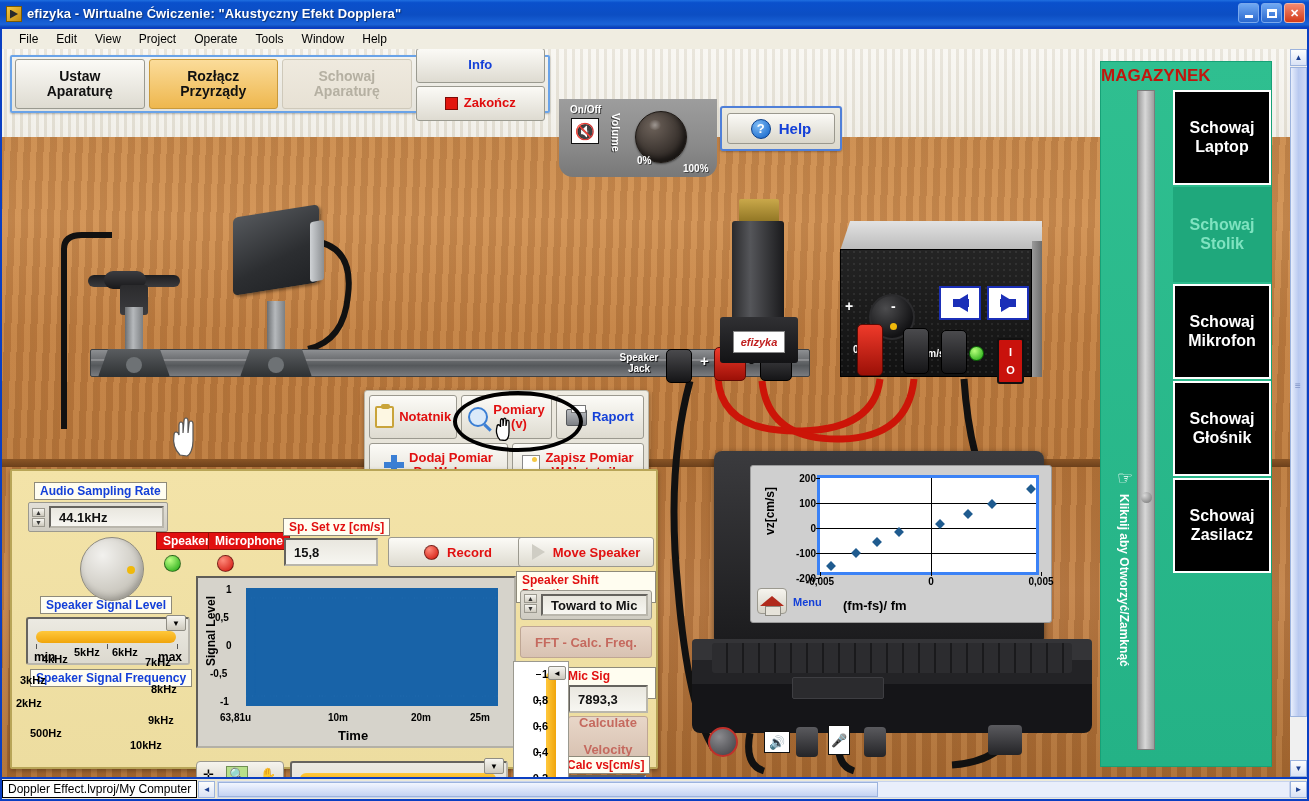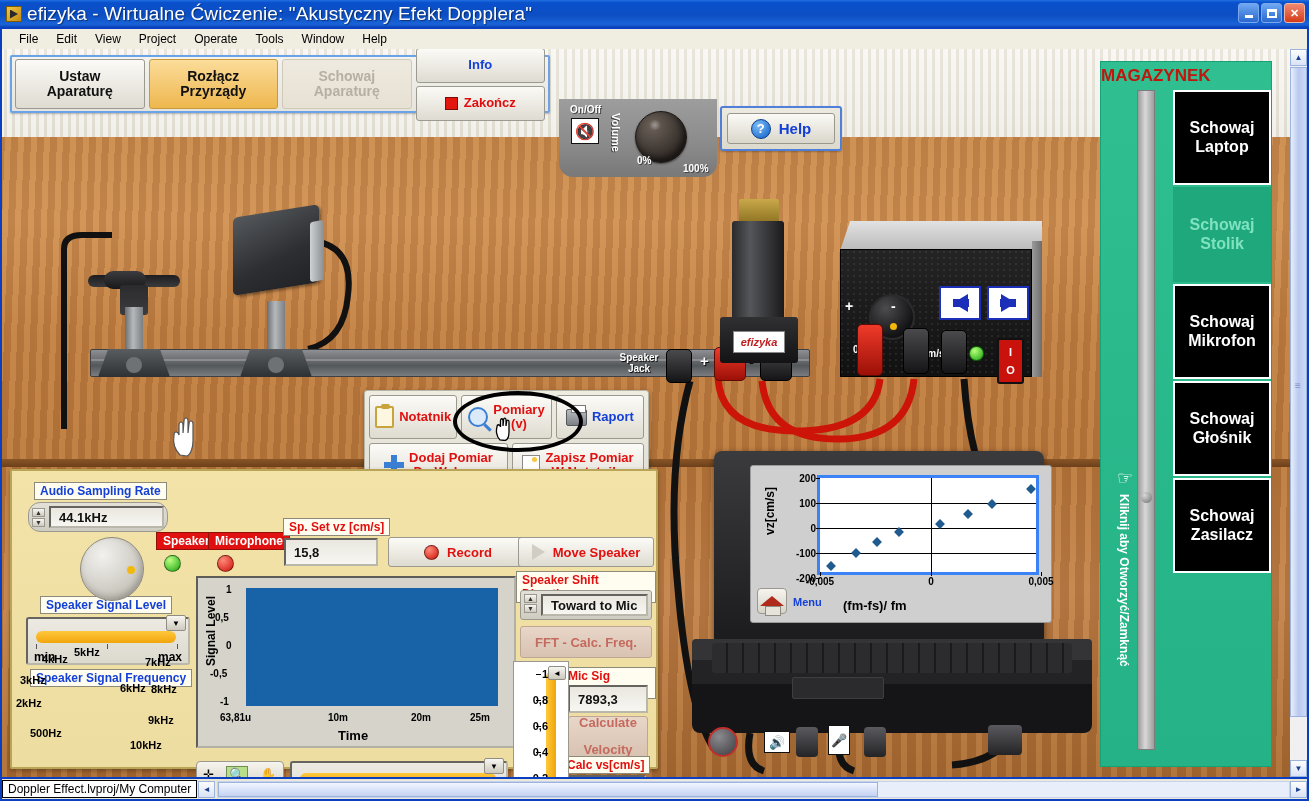--- a/index.html
+++ b/index.html
@@ -10,21 +10,21 @@
   #win { position:absolute; inset:0; background:#0a3fc2;
          background-image:linear-gradient(#0a52e8,#0a3fc2 6px,#0a3fc2 calc(100% - 8px),#0a3fc2);
          border:0; }
   #titlebar { position:absolute; left:0; top:0; width:1309px; height:27px;
       background:linear-gradient(180deg,#1f6fe0 0%,#0a50cc 10%,#0c4ec3 55%,#1a63d8 90%,#0c47b8 100%);
       display:flex; align-items:center; }
   #titleicon { width:16px; height:16px; margin-left:6px; margin-right:5px;
       background:linear-gradient(135deg,#f5c842,#c08a12); border:1px solid #7a5a05; position:relative; }
   #titleicon::after { content:""; position:absolute; left:3px; top:3px; width:8px; height:9px;
       background:#2a2a2a; clip-path:polygon(0 0,100% 50%,0 100%); }
-  #titletext { color:#fff; font-size:19px; font-weight:normal; letter-spacing:.1px;
+  #titletext { color:#fff; font-size:13px; font-weight:bold; letter-spacing:.1px;
       text-shadow:1px 1px 1px rgba(0,0,0,.45); white-space:nowrap; }
   #winbtns { position:absolute; right:4px; top:3px; display:flex; gap:2px; }
   .wbtn { width:21px; height:20px; border:1px solid #7aa8ec; border-radius:3px;
       background:linear-gradient(180deg,#6fa8f2,#2a68cf); display:flex; align-items:center; justify-content:center;
       color:#fff; font-size:11px; font-weight:bold; }
   .wbtn.close { background:linear-gradient(180deg,#f28a72,#d33b18); border-color:#f0b5a5; }
   .wbtn i { font-style:normal; display:block; }
   .wbtn.min i { width:8px; height:3px; background:#fff; margin-top:6px; }
   .wbtn.max i { width:10px; height:9px; border:2px solid #fff; border-top-width:3px; }
 
@@ -542,21 +542,21 @@
         <div class="lapport" style="left:104px; top:88px;"></div>
         <div class="lapicon" style="left:136px; top:86px; width:22px; height:30px;">🎤</div>
         <div class="lapport" style="left:172px; top:88px;"></div>
         <div class="lapport" style="left:296px; top:86px; width:34px; height:30px;"></div>
       </div>
     </div>
 
     <div id="ctrl">
 
       <div class="lblbox" style="position:absolute; left:22px; top:11px;">Audio Sampling Rate</div>
-      <div style="position:absolute; left:16px; top:31px; width:140px; height:30px; background:linear-gradient(180deg,#e3e0d7,#cfccc2); border:1px solid #9b998f; border-radius:12px; display:flex; align-items:center; padding:3px;">
+      <div style="position:absolute; left:16px; top:31px; width:140px; height:30px; background:linear-gradient(180deg,#e3e0d7,#cfccc2); border:1px solid #9b998f; border-radius:2px; display:flex; align-items:center; padding:3px;">
         <div class="spinner">
             <div>▲</div>
             <div>▼</div>
           </div>
         <div class="numbox" style="flex:1; height:22px; margin-left:3px;">44.1kHz</div>
       </div>
 
       <div class="lblredfill" style="position:absolute; left:144px; top:61px;">Speaker</div>
       <div class="lblredfill" style="position:absolute; left:196px; top:61px;">Microphone</div>
       <div class="ledc led-green" style="position:absolute; left:152px; top:84px;"></div>
@@ -607,21 +607,21 @@
         <div style="position:absolute; right:6px; bottom:-1px; font-size:12px; font-weight:bold;">max</div>
       </div>
 
       <div class="lblbox" style="position:absolute; left:18px; top:198px;">Speaker Signal Frequency</div>
       <div id="freqdial"></div>
       <div class="freqlbl" style="left:18px;  top:256px;">500Hz</div>
       <div class="freqlbl" style="left:4px;   top:226px;">2kHz</div>
       <div class="freqlbl" style="left:8px;   top:202px; top:203px;">3kHz</div>
       <div class="freqlbl" style="left:30px;  top:182px;">4kHz</div>
       <div class="freqlbl" style="left:62px;  top:175px;">5kHz</div>
-      <div class="freqlbl" style="left:108px; top:175px;margin-top:36px;">6kHz</div>
+      <div class="freqlbl" style="left:100px; top:175px;">6kHz</div>
       <div class="freqlbl" style="left:133px; top:185px;">7kHz</div>
       <div class="freqlbl" style="left:139px; top:212px;">8kHz</div>
       <div class="freqlbl" style="left:136px; top:243px;">9kHz</div>
       <div class="freqlbl" style="left:118px; top:268px;">10kHz</div>
 
       <div style="position:absolute; left:184px; top:105px; width:320px; height:28px; background:linear-gradient(180deg,#f3f1ea,#ddd9ce); border:1px solid #9b998f; border-radius:3px 3px 0 0;">
         <div style="position:absolute; left:76px; top:2px; width:240px; height:24px; display:flex; align-items:center; gap:14px; padding-left:12px; background:linear-gradient(180deg,#fcfbf7,#e2dfd4); border:1px solid #aba99f; border-radius:3px;">
           <span style="font-size:13px; font-weight:bold;">Speaker</span>
           <span style="width:34px;height:18px;background:#fff;border:1px solid #8e8c84;display:inline-block;position:relative;">
             <svg viewBox="0 0 34 18" style="width:100%;height:100%">

